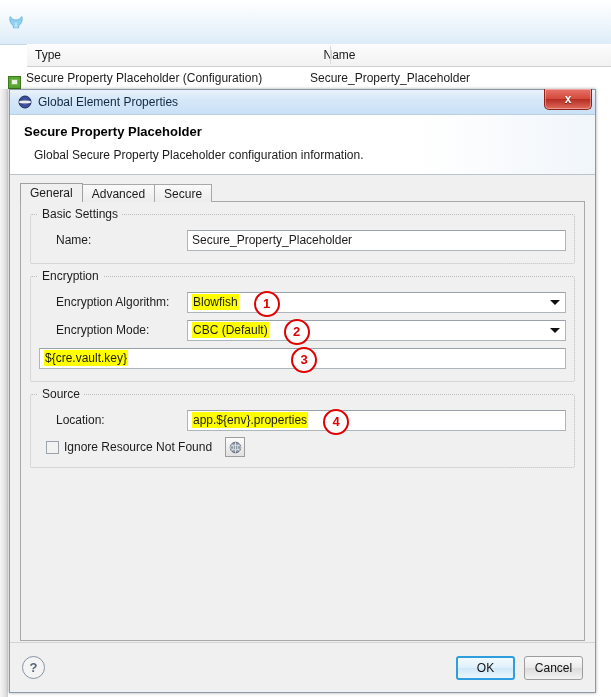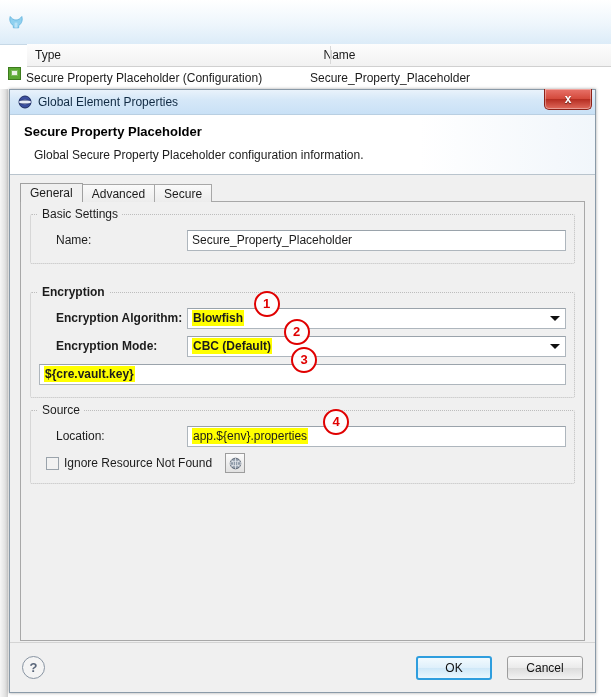--- a/index.html
+++ b/index.html
@@ -83,21 +83,21 @@
     border-bottom: 1px solid #e4e4e4;
     background: #ffffff;
   }
   .tbl-row .td {
     font-size: 12px;
     padding-left: 8px;
     box-sizing: border-box;
     height: 22px;
     line-height: 22px;
     display: flex;
-    align-items: flex-start;
+    align-items: flex-end;
   }
   .cfg-icon {
     width: 13px; height: 13px;
     margin-right: 5px;
     flex: 0 0 auto;
     box-sizing: border-box;
     background: #5aa832;
     border: 1px solid #3c7a1d;
     display: inline-block;
     position: relative;
@@ -394,29 +394,29 @@
     font-size: 13px;
     font-weight: bold;
     display: flex;
     align-items: center;
     justify-content: center;
     background: #f4f4f4;
     cursor: pointer;
   }
   #footer-spacer { flex: 1 1 auto; }
   .dlg-btn {
-    width: 76px; height: 24px;
+    width: 59px; height: 24px;
     box-sizing: border-box;
     font-size: 12px;
     display: flex;
     align-items: center;
     justify-content: center;
     border-radius: 3px;
     cursor: pointer;
-    margin-left: 15px;
+    margin-left: 9px;
     text-align: center;
   }
   .dlg-btn.primary {
     border: 2px solid #2f9ede;
     background: linear-gradient(to bottom, #f2fafe 0%, #dff0fb 48%, #cfe8f8 52%, #eaf7fd 100%);
     color: #111111;
   }
   .dlg-btn.normal {
     border: 1px solid #9d9d9d;
     background: linear-gradient(to bottom, #fbfbfb 0%, #ebebeb 48%, #dcdcdc 52%, #f3f3f3 100%);
@@ -496,21 +496,21 @@
         <div class="group-inner">
           <div class="field-row">
             <div class="field-label">Name:</div>
             <div class="field-ctrl">
               <div class="textbox">Secure_Property_Placeholder</div>
             </div>
           </div>
         </div>
       </div>
 
-      <div class="group" style="margin-top:28px;font-weight:bold;">
+      <div class="group" style="margin-top:12px;">
         <div class="group-title">Encryption</div>
         <div class="group-inner">
 
           <div class="field-row">
             <div class="field-label">Encryption Algorithm:</div>
             <div class="field-ctrl combo">
               <div class="textbox">
                 <span class="hl">Blowfish</span>
               </div>
               <span class="arrow"></span>

